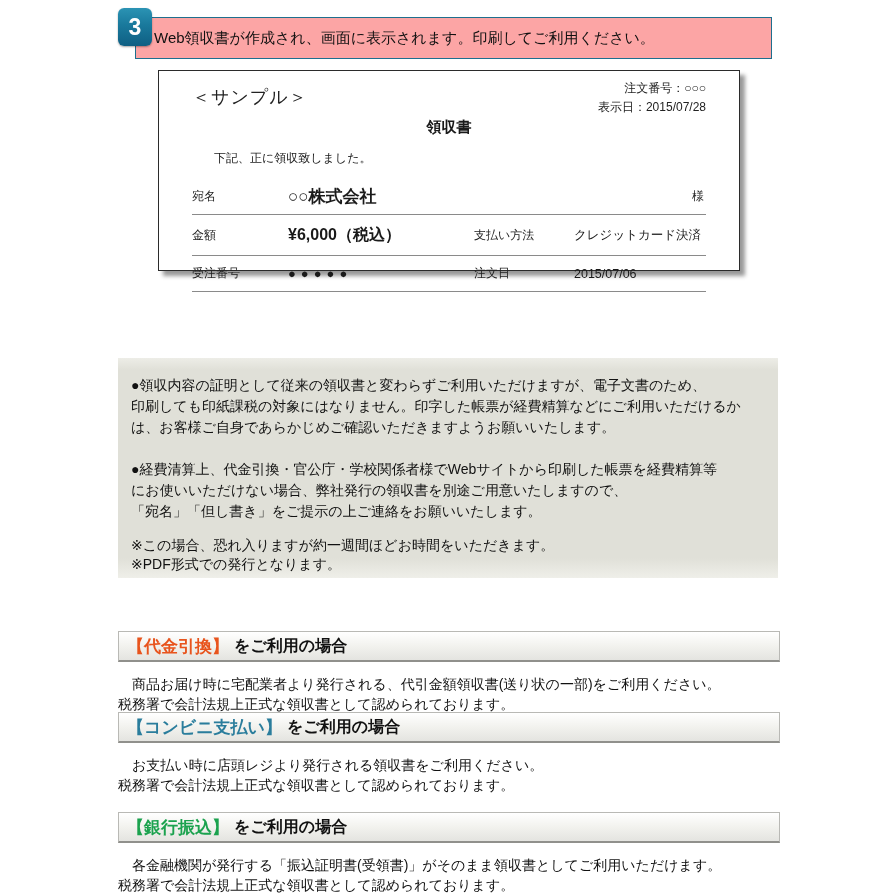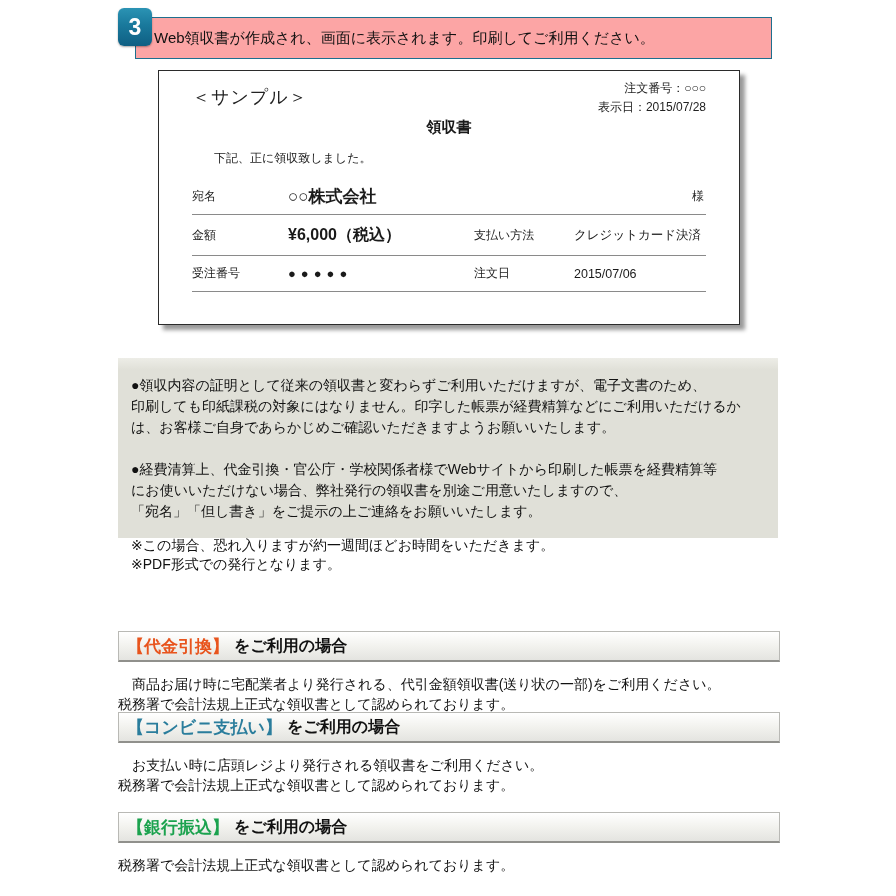--- a/index.html
+++ b/index.html
@@ -21,21 +21,21 @@
   .step-badge {
     position:absolute; left:118px; top:8px; width:34px; height:38px;
     background:linear-gradient(180deg,#2b93b4 0%,#19799c 45%,#0f5f83 100%);
     border-radius:6px; color:#fff; font-size:23px; font-weight:bold;
     display:flex; align-items:center; justify-content:center;
     box-shadow:0 1px 2px rgba(0,0,0,.35);
   }
 
   
   .receipt {
-    position:absolute; left:158px; top:70px; width:582px; height:255px;
+    position:absolute; left:158px; top:70px; width:582px; height:201px;
     background:#fff; border:1px solid #2b2b2b;
     box-shadow:5px 5px 4px rgba(0,0,0,.40);
     padding:8px 33px 12px 33px;
   }
   .receipt-head { display:flex; justify-content:space-between; align-items:flex-start; }
   .sample-label { font-size:18px; color:#222; margin-top:6px; letter-spacing:1px; }
   .receipt-meta { text-align:right; font-size:12px; color:#222; line-height:1.55; }
   .receipt-title { text-align:center; font-size:15px; font-weight:bold; margin-top:2px; }
   .receipt-note { font-size:12px; margin:13px 0 0 22px; }
   .receipt-rows { margin-top:11px; }
@@ -49,21 +49,21 @@
   .r-row.h4 { min-height:36px; }
   .r-label { font-size:12px; color:#222; }
   .r-val-big { font-size:17px; font-weight:bold; grid-column:2 / span 2; }
   .r-val-amount { font-size:16px; font-weight:bold; }
   .r-val { font-size:12.5px; }
   .r-honorific { font-size:12px; text-align:right; padding-right:2px; }
   .r-dots { font-size:13px; font-weight:bold; letter-spacing:5px; }
 
   
   .notice {
-    position:absolute; left:118px; top:358px; width:660px; height:180px;
+    position:absolute; left:118px; top:358px; width:660px; height:220px;
     background:linear-gradient(180deg,#ededE7 0px,#e0e0d8 12px,#e0e0d8 200px,#efefe9 220px);
     padding:17px 13px 0 13px;
     font-size:14px; line-height:21px; color:#111;
   }
   .notice .gap-l { height:21px; }
   .notice .gap-s { height:14px; }
   .notice .small-notes { line-height:19px; }
 
   
   .section { position:absolute; left:118px; width:662px; }
@@ -162,15 +162,16 @@
     <div>税務署で会計法規上正式な領収書として認められております。</div>
   </div>
 </div>
 
 <div class="section sec-3">
   <div class="sec-bar">
     <span class="sec-tag" style="color: rgb(27, 162, 78);">【銀行振込】</span>
     <span class="sec-title">をご利用の場合</span>
   </div>
   <div class="sec-body">
+    <div>　各金融機関が発行する「振込証明書(受領書)」がそのまま領収書としてご利用いただけます。</div>
     <div>税務署で会計法規上正式な領収書として認められております。</div>
   </div>
 </div>
 
 </body></html>

